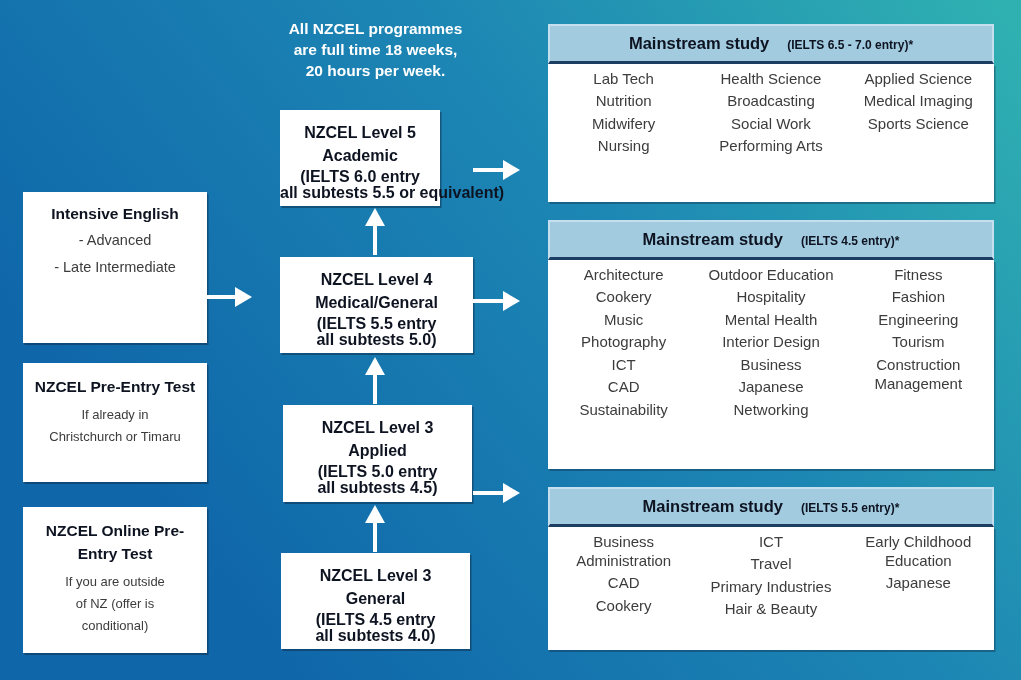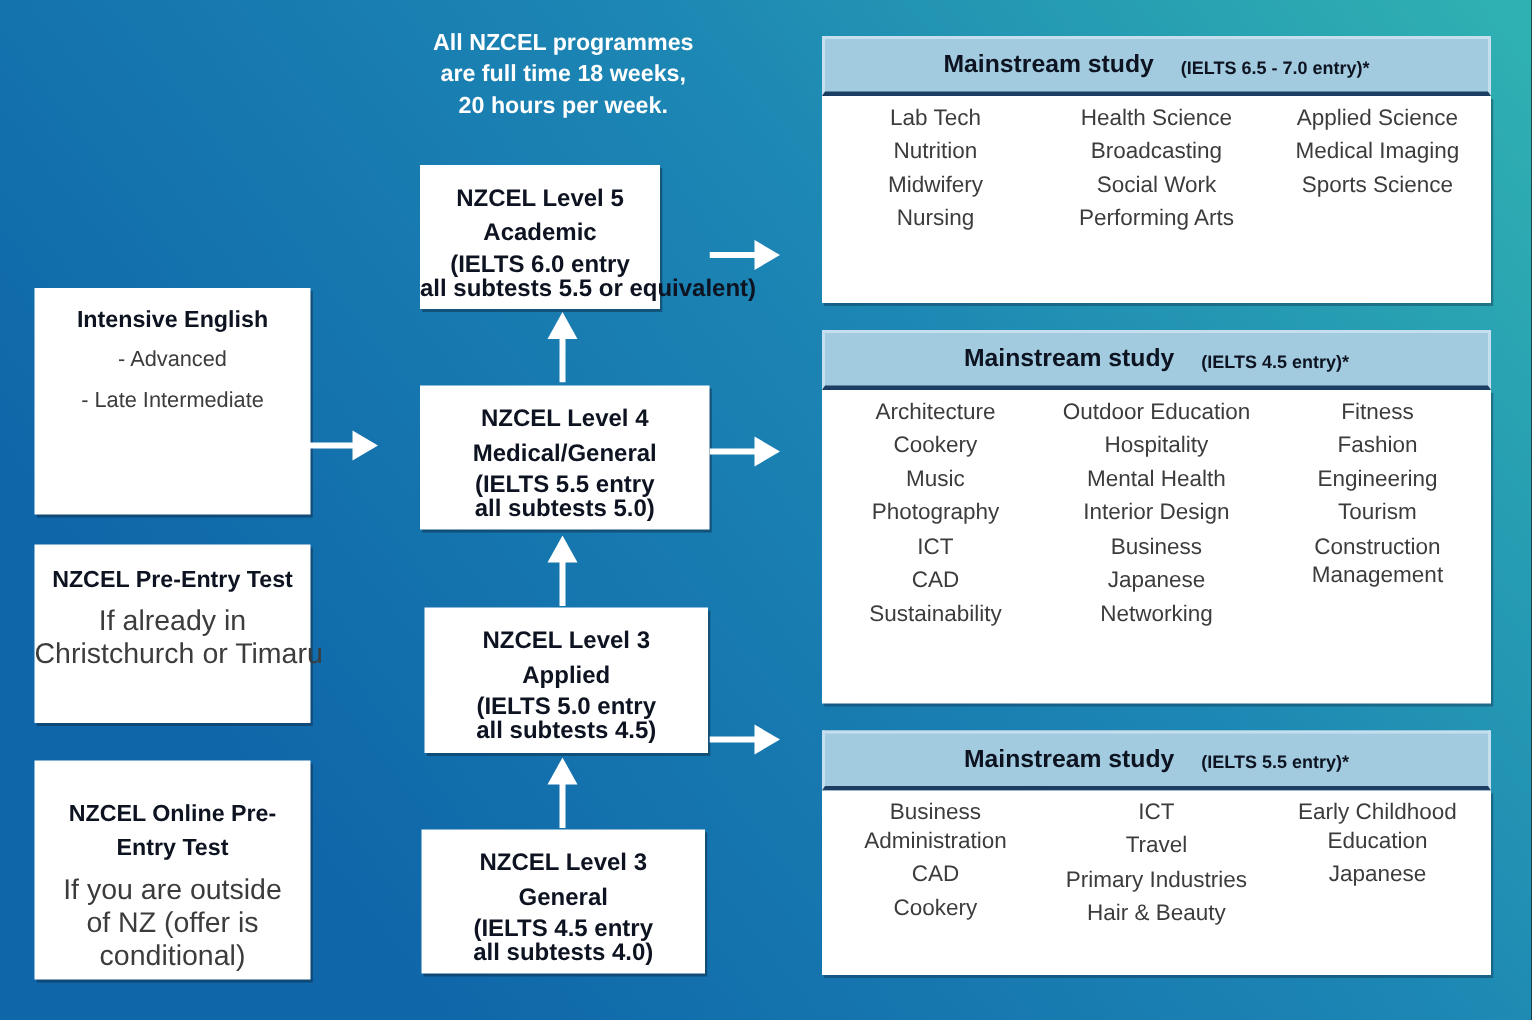--- a/index.html
+++ b/index.html
@@ -11,26 +11,26 @@
   .note { position:absolute; left:243px; top:18px; width:265px; text-align:center; }
   .note div { color:var(--note-text); font-weight:bold; font-size:15.5px; line-height:21px; white-space:nowrap; }
 
   .wbox {
     position:absolute; background:var(--box-bg); box-sizing:border-box; text-align:center;
     box-shadow:1.5px 2px 0 rgba(14,42,70,.5);
   }
   .entry-title { font-weight:bold; font-size:15.5px; line-height:23px; color:var(--heading-text); padding:0 8px; }
   .entry-items div { font-size:14.5px; line-height:27px; color:var(--body-text); white-space:nowrap; }
   .entry-body { margin-top:6px; }
-  .entry-body div { font-size:19px; line-height:22px; color:var(--body-text); white-space:nowrap; }
+  .entry-body div { font-size:13px; line-height:22px; color:var(--body-text); white-space:nowrap; }
 
   #box-intensive { left:23px; top:192px; width:184px; height:151px; padding-top:10px; }
   #box-intensive .entry-title { margin-bottom:2px; }
   #box-preentry  { left:23px; top:363px; width:184px; height:119px; padding-top:12px; }
-  #box-online    { left:23px; top:507px; width:184px; height:146px; padding-top:24px; }
+  #box-online    { left:23px; top:507px; width:184px; height:146px; padding-top:12px; }
 
   .level-box { padding-top:11px; }
   .level-heading div { font-weight:bold; font-size:16px; line-height:23px; color:var(--heading-text); white-space:nowrap; }
   .level-detail { margin-top:2px; }
   .level-detail div { font-weight:bold; font-size:16px; line-height:16px; color:var(--heading-text); white-space:nowrap; }
   #level5  { left:280px; top:110px; width:160px; height:96px; }
   #level4  { left:280px; top:257px; width:193px; height:96px; }
   #level3a { left:283px; top:405px; width:189px; height:97px; }
   #level3g { left:281px; top:553px; width:189px; height:96px; }
 

